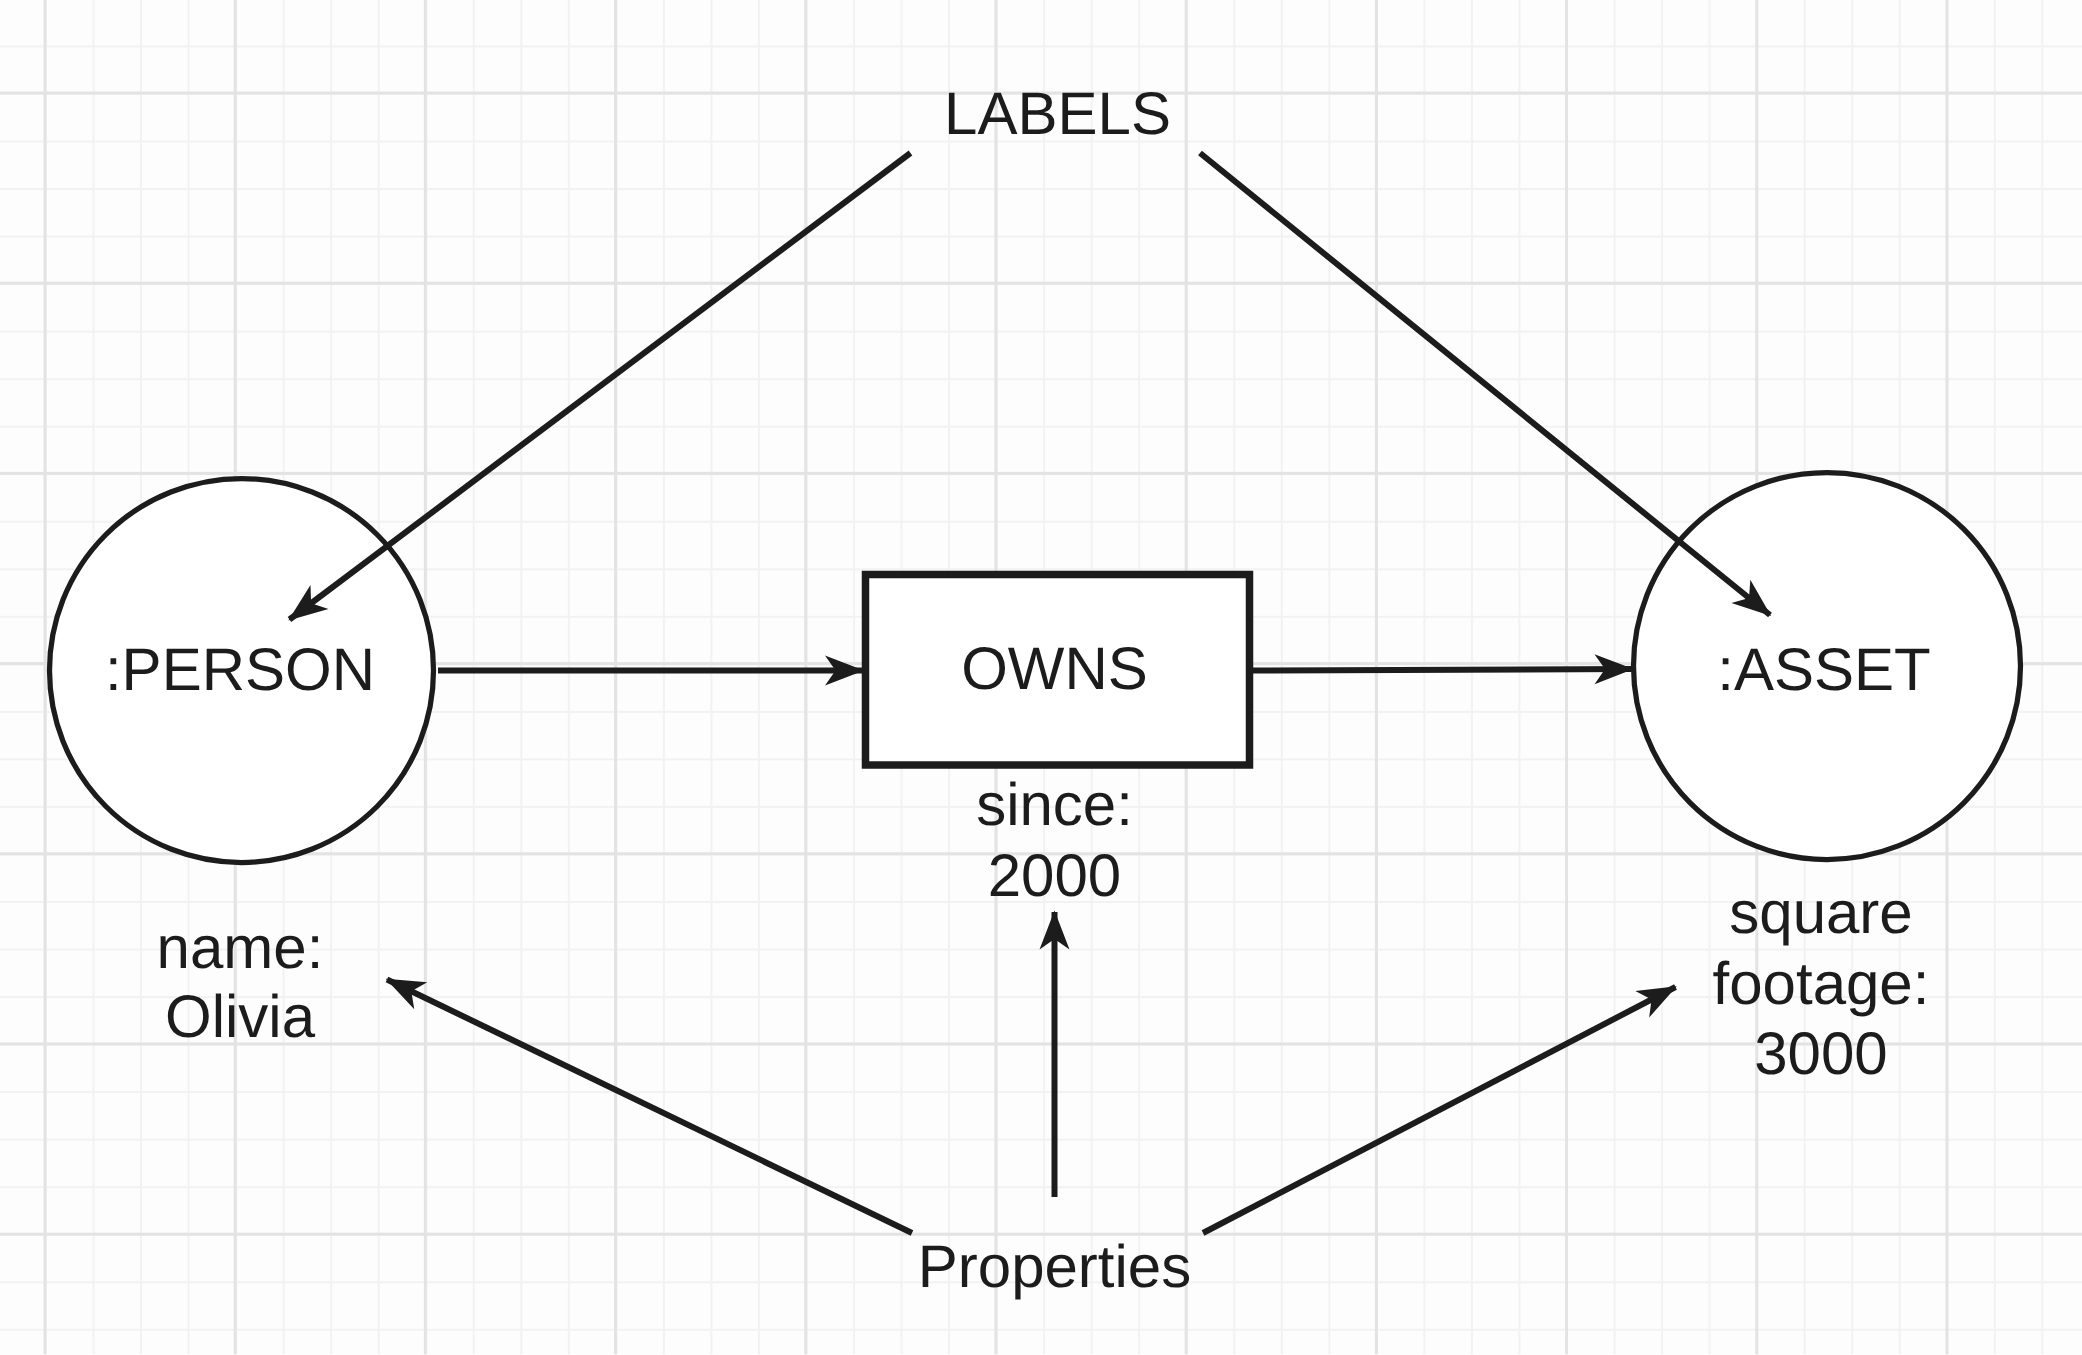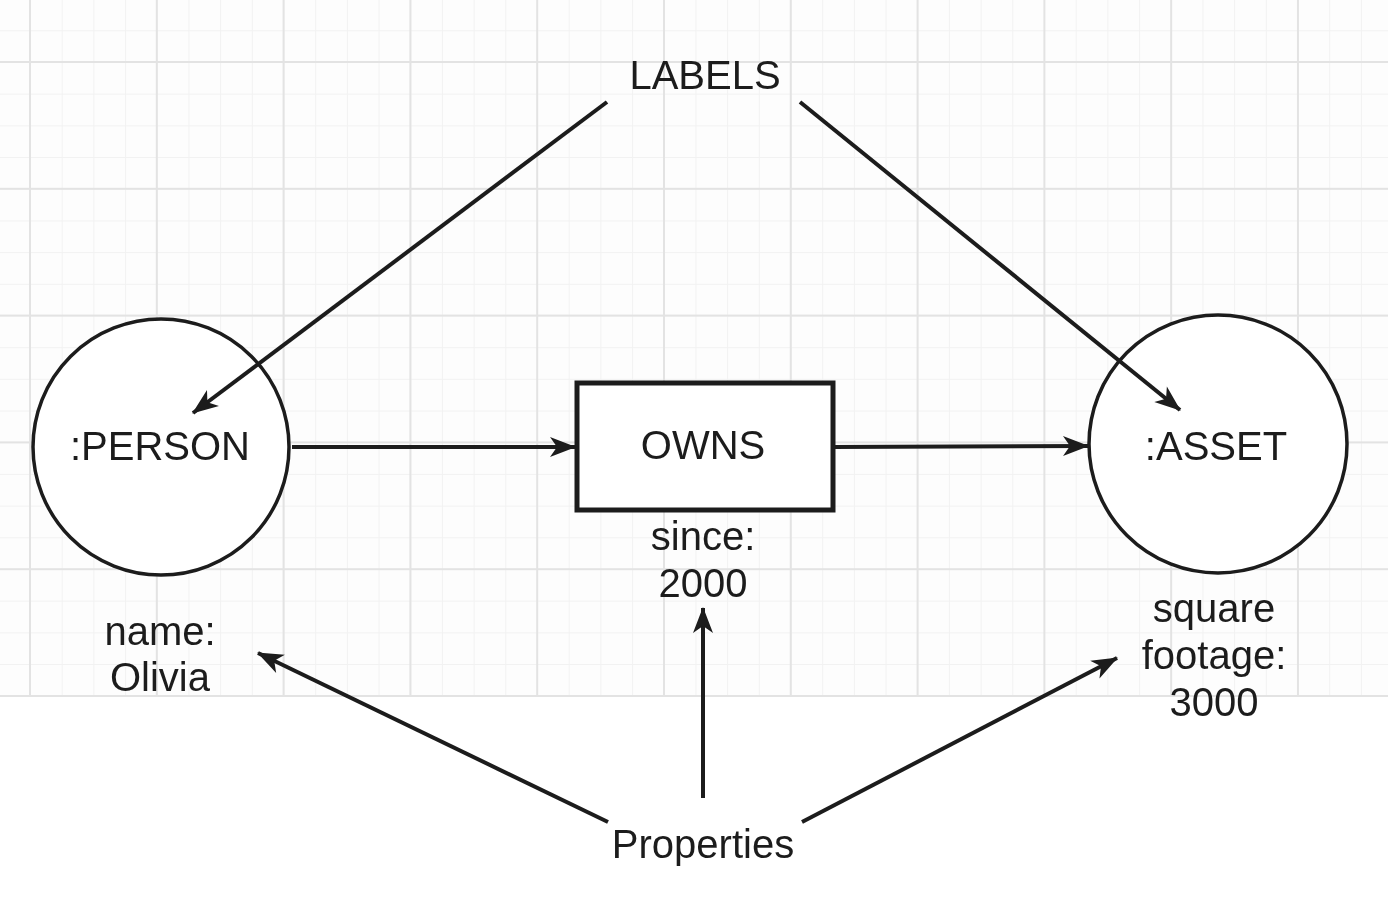--- a/index.html
+++ b/index.html
@@ -9,21 +9,21 @@
     --grid-major: #e3e3e3;
     --canvas-bg: #fdfdfd;
   }
   * { margin: 0; padding: 0; box-sizing: border-box; }
   html, body { width: 1388px; height: 903px; overflow: hidden; }
   body { font-family: "Liberation Sans", sans-serif; }
 
   .canvas {
     position: relative;
     width: 1388px;
-    height: 697px;
+    height: 903px;
     background-color: var(--canvas-bg);
     background-image:
       linear-gradient(to right, var(--grid-major) 2px, transparent 2px),
       linear-gradient(to bottom, var(--grid-major) 2px, transparent 2px),
       linear-gradient(to right, var(--grid-minor) 1px, transparent 1px),
       linear-gradient(to bottom, var(--grid-minor) 1px, transparent 1px);
     background-size:
       126.8px 126.8px,
       126.8px 126.8px,
       31.7px 31.7px,

